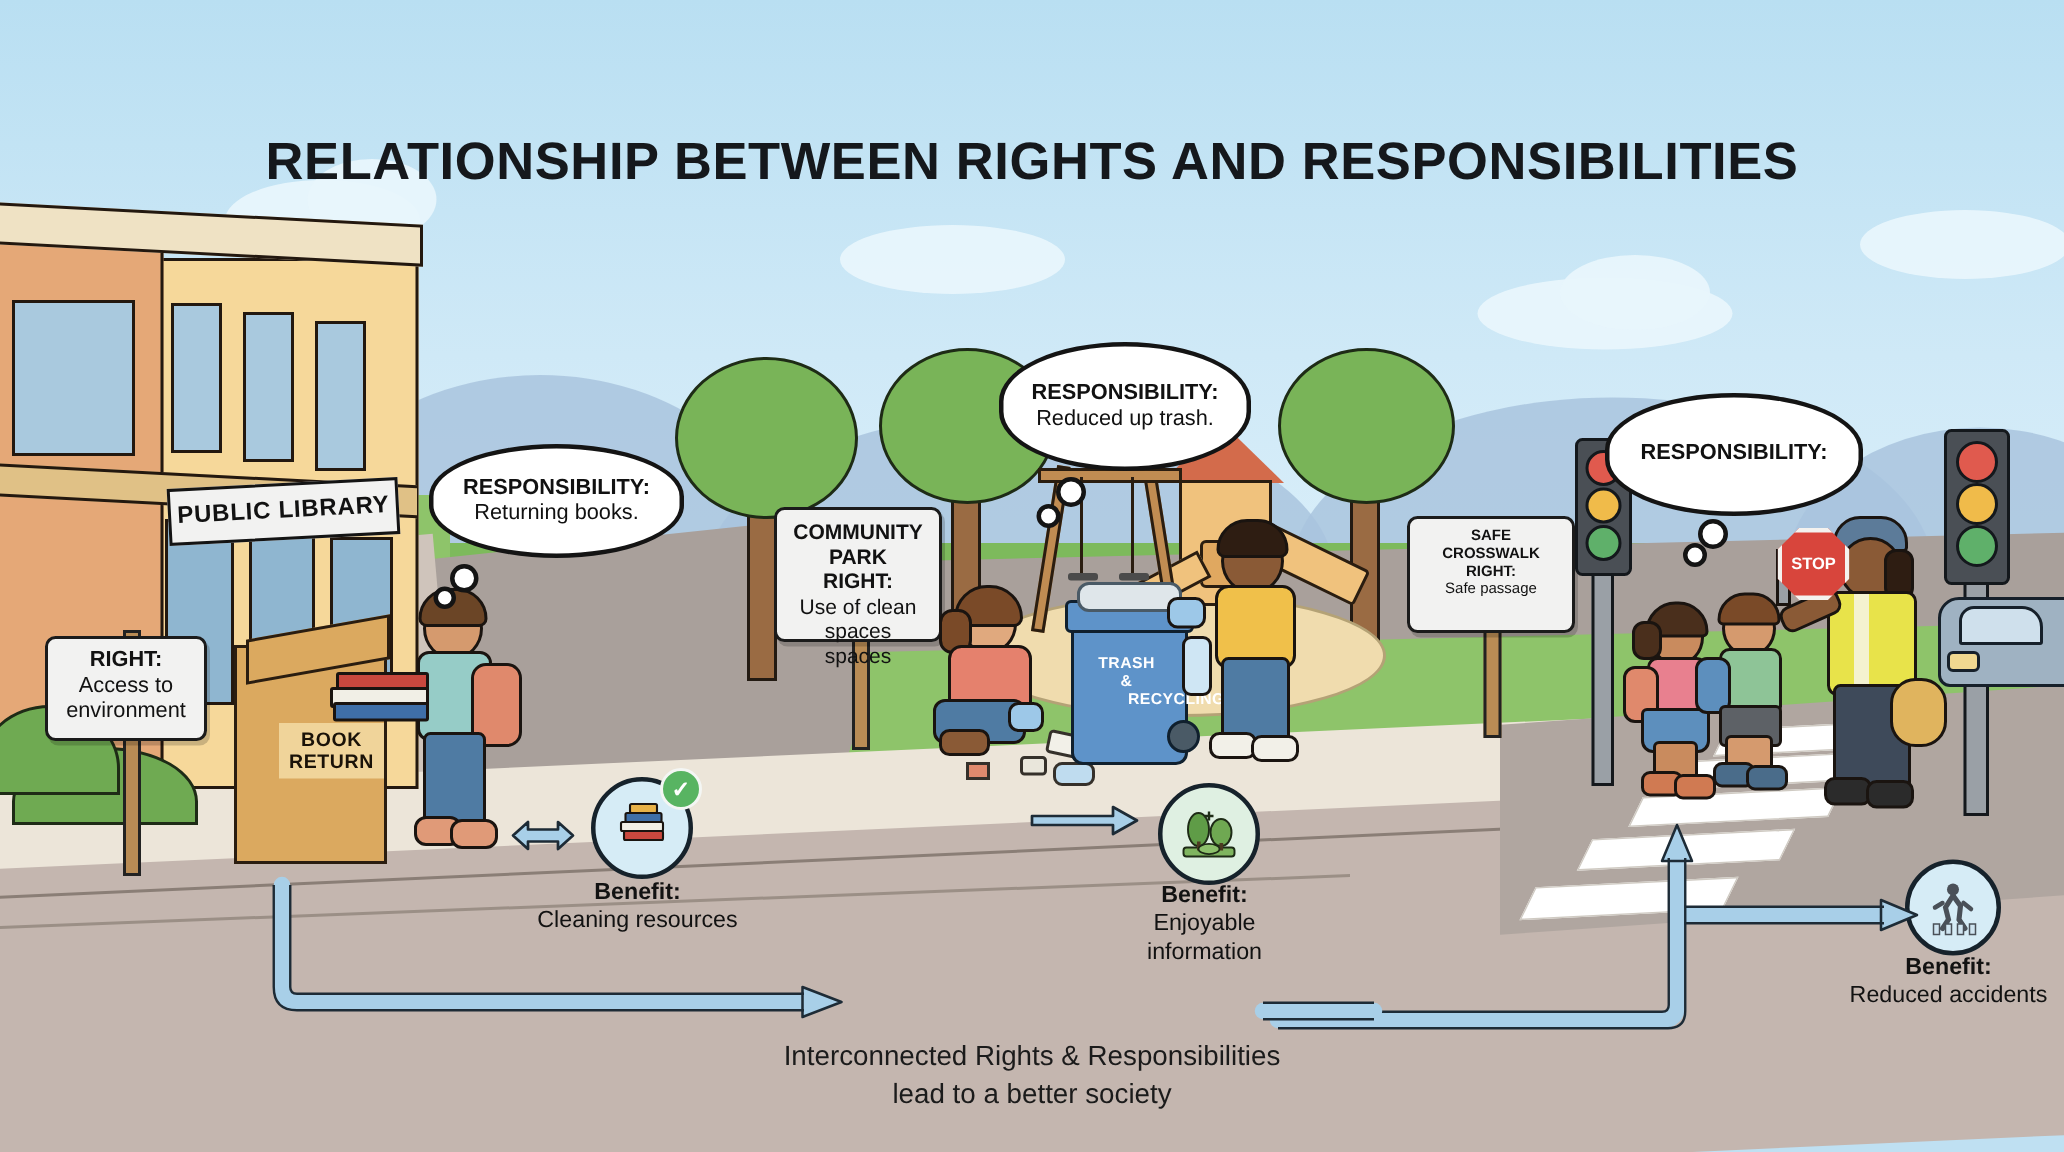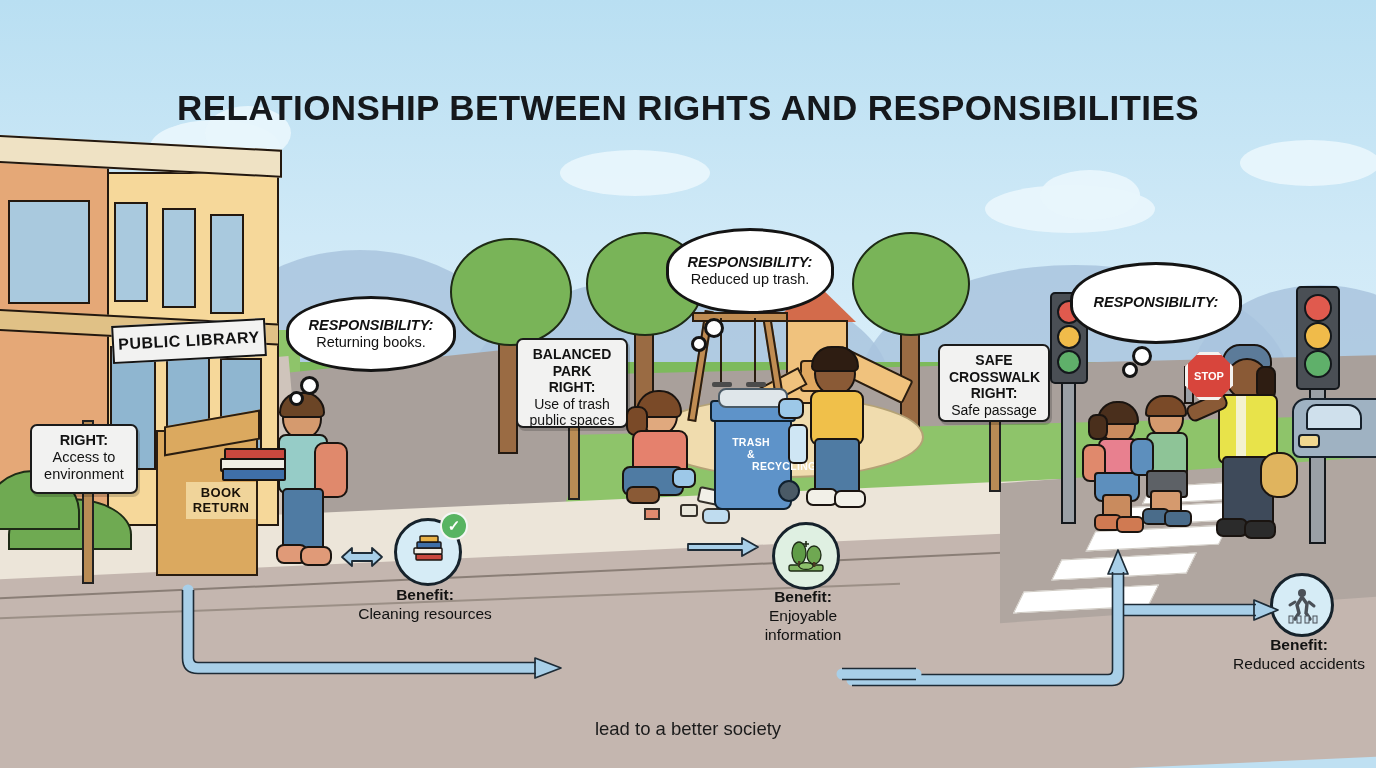--- a/index.html
+++ b/index.html
@@ -50,21 +50,21 @@
   .post{background:#b98c55;border:2px solid #222;}
 
   
   .bubble{
     background:#ffffff;border:3px solid #141414;
     border-radius:50% / 46%;
     text-align:center;color:#111;line-height:1.2;
     display:flex;flex-direction:column;justify-content:center;align-items:center;
     box-sizing:border-box;padding:6px 16px;
   }
-  .bubble .hd{font-weight:bold;font-style:italic;}
+  .bubble .hd{font-weight:bold;}
   .dot{background:#fff;border:3px solid #141414;border-radius:50%;}
 
   
   .badge-circle{
     border-radius:50%;background:#d6ecf6;border:3px solid #16222b;
     display:flex;align-items:center;justify-content:center;
   }
   .badge-circle.green{background:#dff0e2;}
   .badge-label{text-align:center;line-height:1.22;color:#121212;font-size:15.5px;width:140px;}
   .badge-label b{font-weight:bold;}
@@ -239,24 +239,24 @@
     <div class="abs" style="left:78px;top:0;width:5px;height:108px;background:#c08c52;border:2px solid #2a1d10;transform:rotate(-9deg);"></div>
     <div class="abs" style="left:0;top:2px;width:92px;height:6px;background:#c08c52;border:2px solid #2a1d10;"></div>
     <div class="abs" style="left:28px;top:8px;width:2px;height:66px;background:#2a1d10;"></div>
     <div class="abs" style="left:62px;top:8px;width:2px;height:66px;background:#2a1d10;"></div>
     <div class="abs" style="left:20px;top:72px;width:20px;height:5px;background:#4b4b4b;border-radius:2px;"></div>
     <div class="abs" style="left:54px;top:72px;width:20px;height:5px;background:#4b4b4b;border-radius:2px;"></div>
   </div>
 
   <div class="abs post" style="left:568px;top:410px;width:8px;height:86px;"></div>
   <div class="abs placard" style="left:516px;top:338px;width:112px;height:90px;font-size:14px;">
-    <span class="hd">BALANCED</span>
+    <span class="hd">COMMUNITY</span>
     <span class="hd">PARK</span>
     <span class="hd">RIGHT:</span>
-    <span class="bd">Use of trash public spaces</span>
+    <span class="bd">Use of clean spaces spaces</span>
   </div>
 
   <div class="abs" style="left:612px;top:392px;width:90px;height:110px;">
     <div class="abs r50 outline" style="left:28px;top:4px;width:34px;height:36px;background:#e0a97e;"></div>
     <div class="abs outline" style="left:24px;top:-2px;width:42px;height:24px;background:#7a4a28;border-radius:22px 22px 6px 6px;"></div>
     <div class="abs outline" style="left:14px;top:14px;width:18px;height:26px;background:#7a4a28;border-radius:9px;"></div>
     <div class="abs outline" style="left:20px;top:38px;width:52px;height:44px;background:#e5816d;border-radius:9px;"></div>
     <div class="abs outline" style="left:10px;top:74px;width:58px;height:26px;background:#4f7ba3;border-radius:8px;"></div>
     <div class="abs outline" style="left:60px;top:76px;width:20px;height:16px;background:#9dc8e8;border-radius:7px;"></div>
     <div class="abs outline" style="left:14px;top:94px;width:30px;height:14px;background:#8a5a36;border-radius:7px;"></div>
@@ -314,21 +314,21 @@
     <span>Enjoyable information</span>
   </div>
 
   <div class="abs stripe" style="left:1020px;top:588px;width:130px;height:20px;transform:skewX(-26deg) skewY(-3deg);"></div>
   <div class="abs stripe" style="left:1058px;top:556px;width:130px;height:19px;transform:skewX(-26deg) skewY(-3deg);"></div>
   <div class="abs stripe" style="left:1092px;top:528px;width:128px;height:18px;transform:skewX(-26deg) skewY(-3deg);"></div>
   <div class="abs stripe" style="left:1122px;top:504px;width:126px;height:17px;transform:skewX(-26deg) skewY(-3deg);"></div>
   <div class="abs stripe" style="left:1148px;top:483px;width:124px;height:16px;transform:skewX(-26deg) skewY(-3deg);"></div>
 
   <div class="abs post" style="left:989px;top:414px;width:8px;height:74px;"></div>
-  <div class="abs placard" style="left:938px;top:344px;width:112px;height:78px;font-size:14px;">
+  <div class="abs placard" style="left:938px;top:344px;width:112px;height:78px;font-size:10px;">
     <span class="hd">SAFE</span>
     <span class="hd">CROSSWALK</span>
     <span class="hd">RIGHT:</span>
     <span class="bd">Safe passage</span>
   </div>
 
   <div class="abs tl-pole" style="left:1061px;top:380px;width:11px;height:140px;"></div>
   <div class="abs tl-box" style="left:1050px;top:292px;width:34px;height:88px;"></div>
   <div class="abs lamp" style="left:1057px;top:300px;width:20px;height:20px;background:#e05a4e;"></div>
   <div class="abs lamp" style="left:1057px;top:325px;width:20px;height:20px;background:#f0bb4a;"></div>
@@ -420,17 +420,17 @@
     <path d="M12 124.5 L268 124.5 Q272.5 124.5 272.5 120 L272.5 22 M12 135.5 L272 135.5 Q283.5 135.5 283.5 124 L283.5 22" fill="none" stroke="#1d2b36" stroke-width="1.6"></path>
     <path d="M283 54.5 L416 54.5 M283 65.5 L416 65.5" fill="none" stroke="#1d2b36" stroke-width="1.6"></path>
   </svg>
 
   <svg class="abs arrow-svg" style="left:840px;top:664px;" width="80" height="20" viewBox="0 0 80 20">
     <path d="M2 10 L76 10" fill="none" stroke="#a8cfe8" stroke-width="11" stroke-linecap="round"></path>
     <path d="M2 4.5 L76 4.5 M2 15.5 L76 15.5" fill="none" stroke="#1d2b36" stroke-width="1.6"></path>
   </svg>
 
   <div class="abs summary-bd" style="left:488px;top:692px;width:400px;">
-    <br>
+    <span>Interconnected Rights &amp; Responsibilities</span><br>
     <span>lead to a better society</span>
   </div>
 
 </div>
 
 </body></html>

